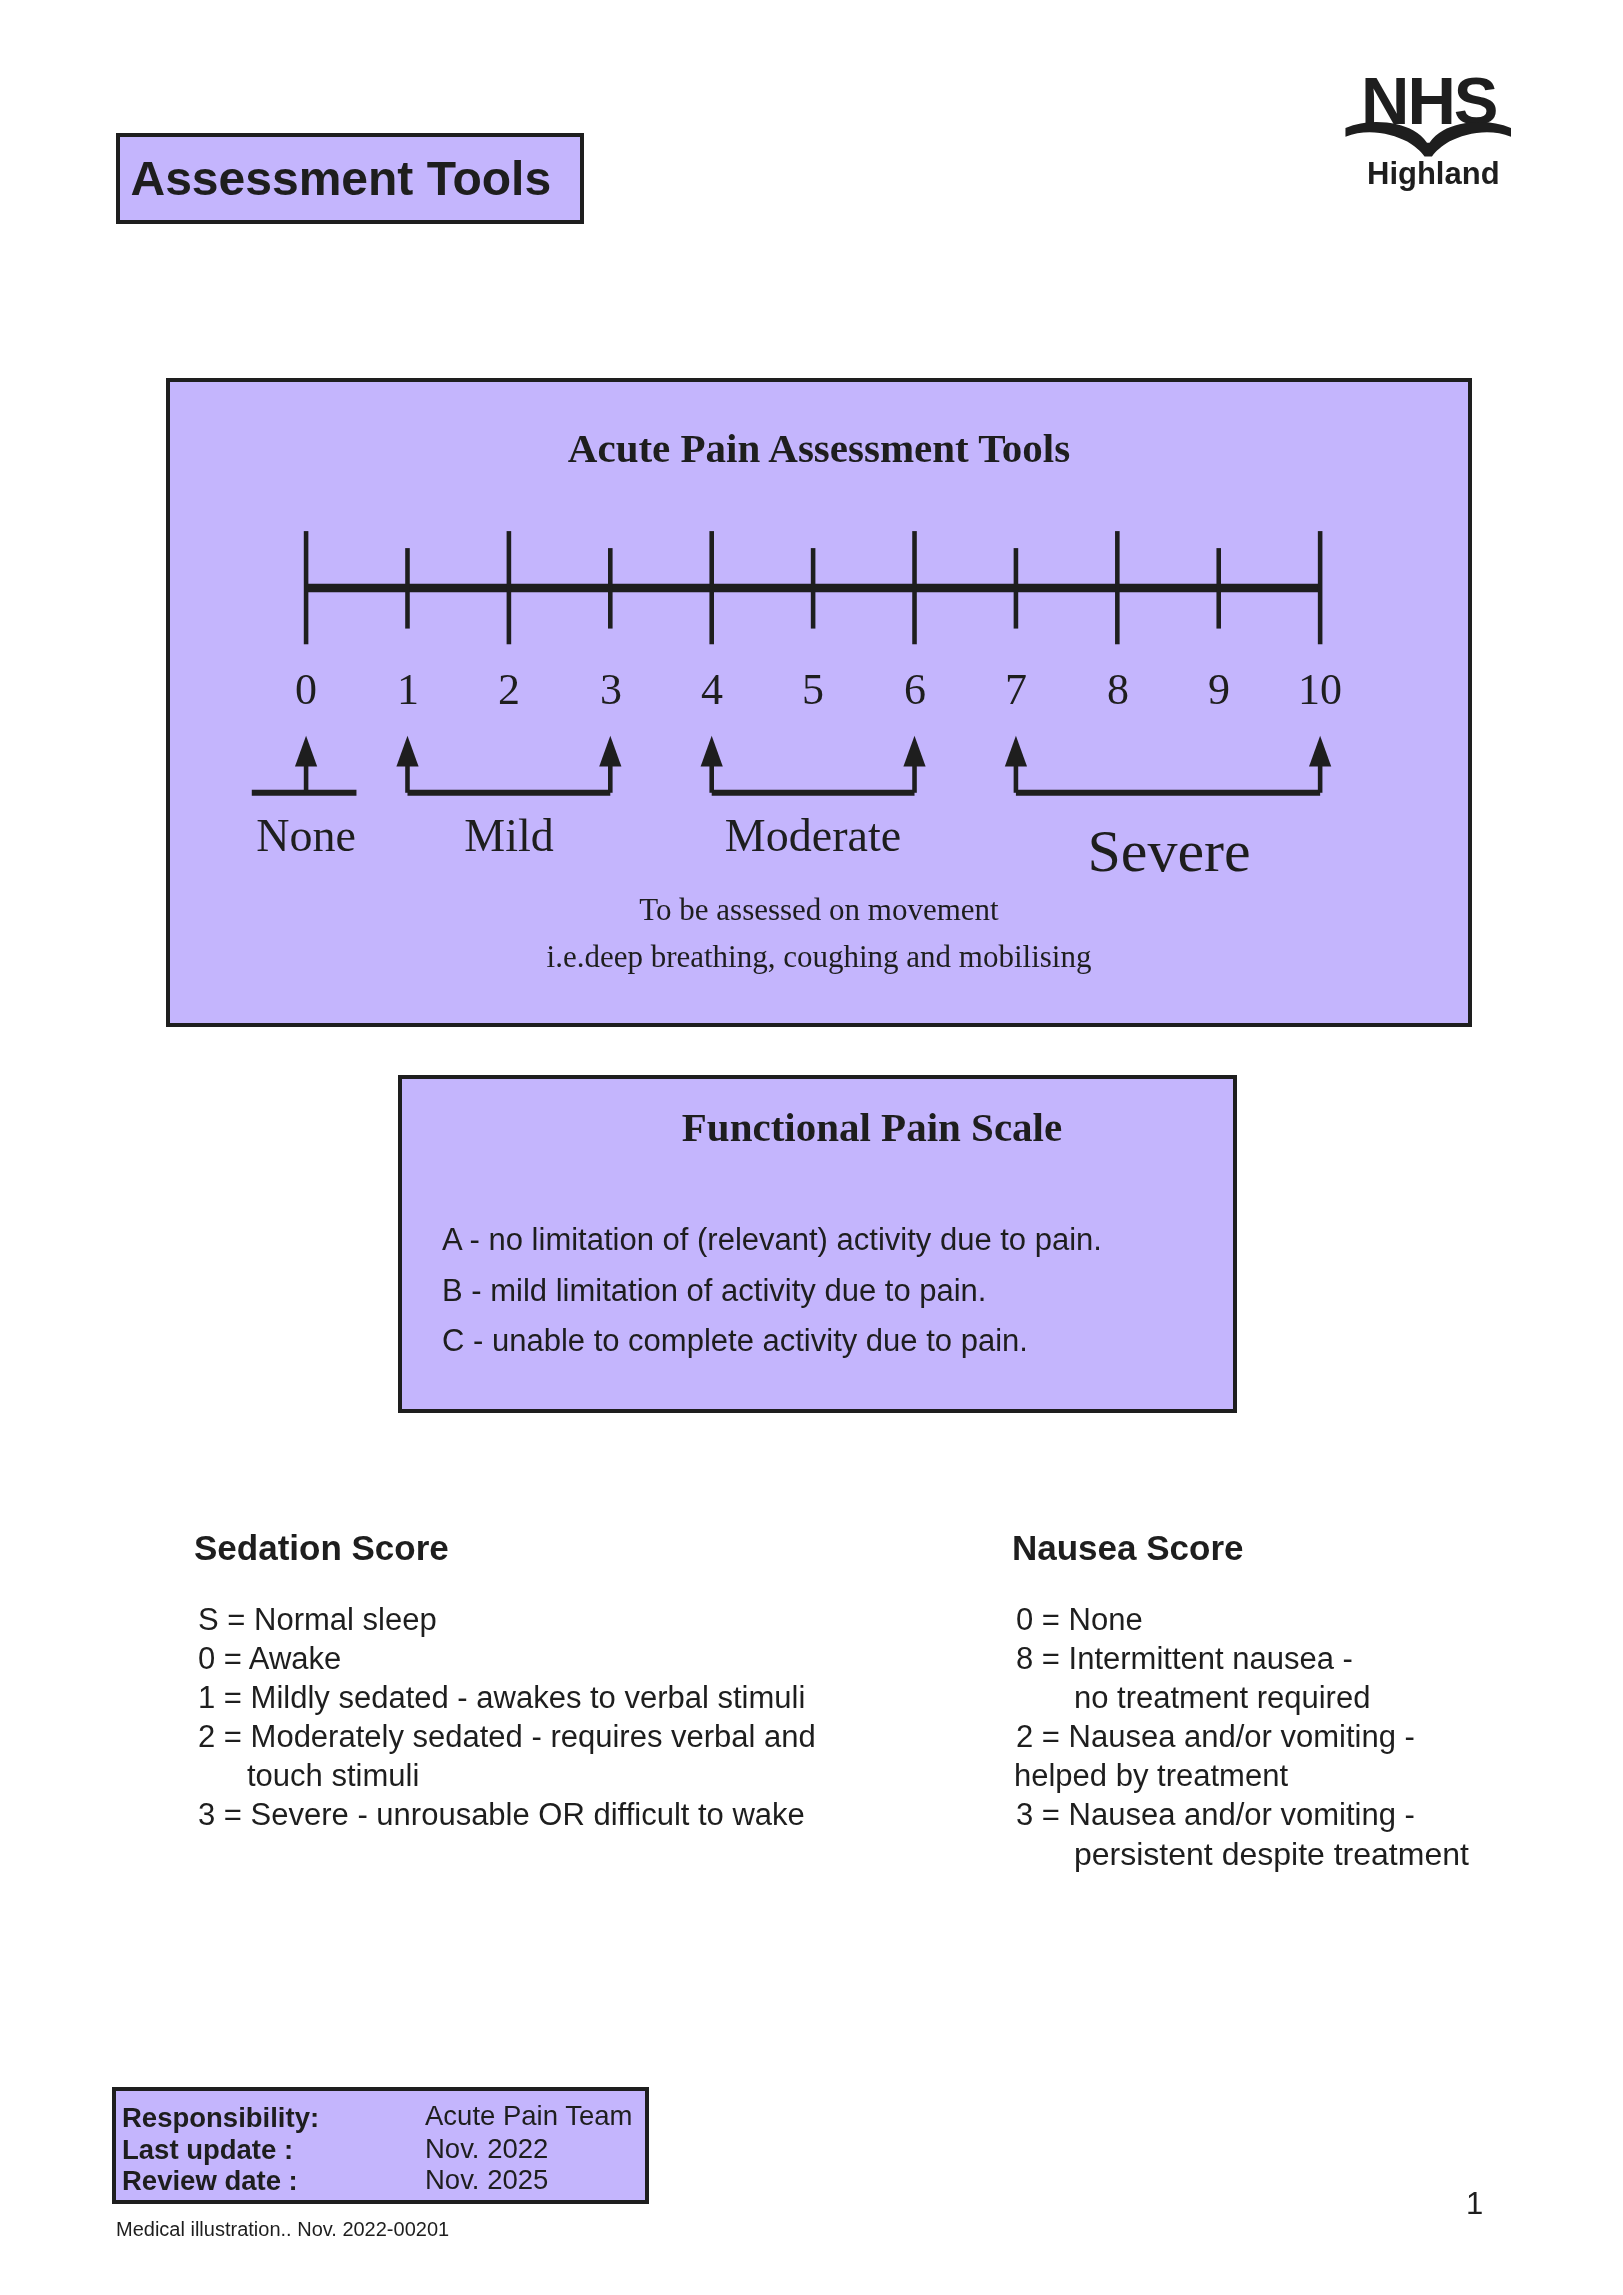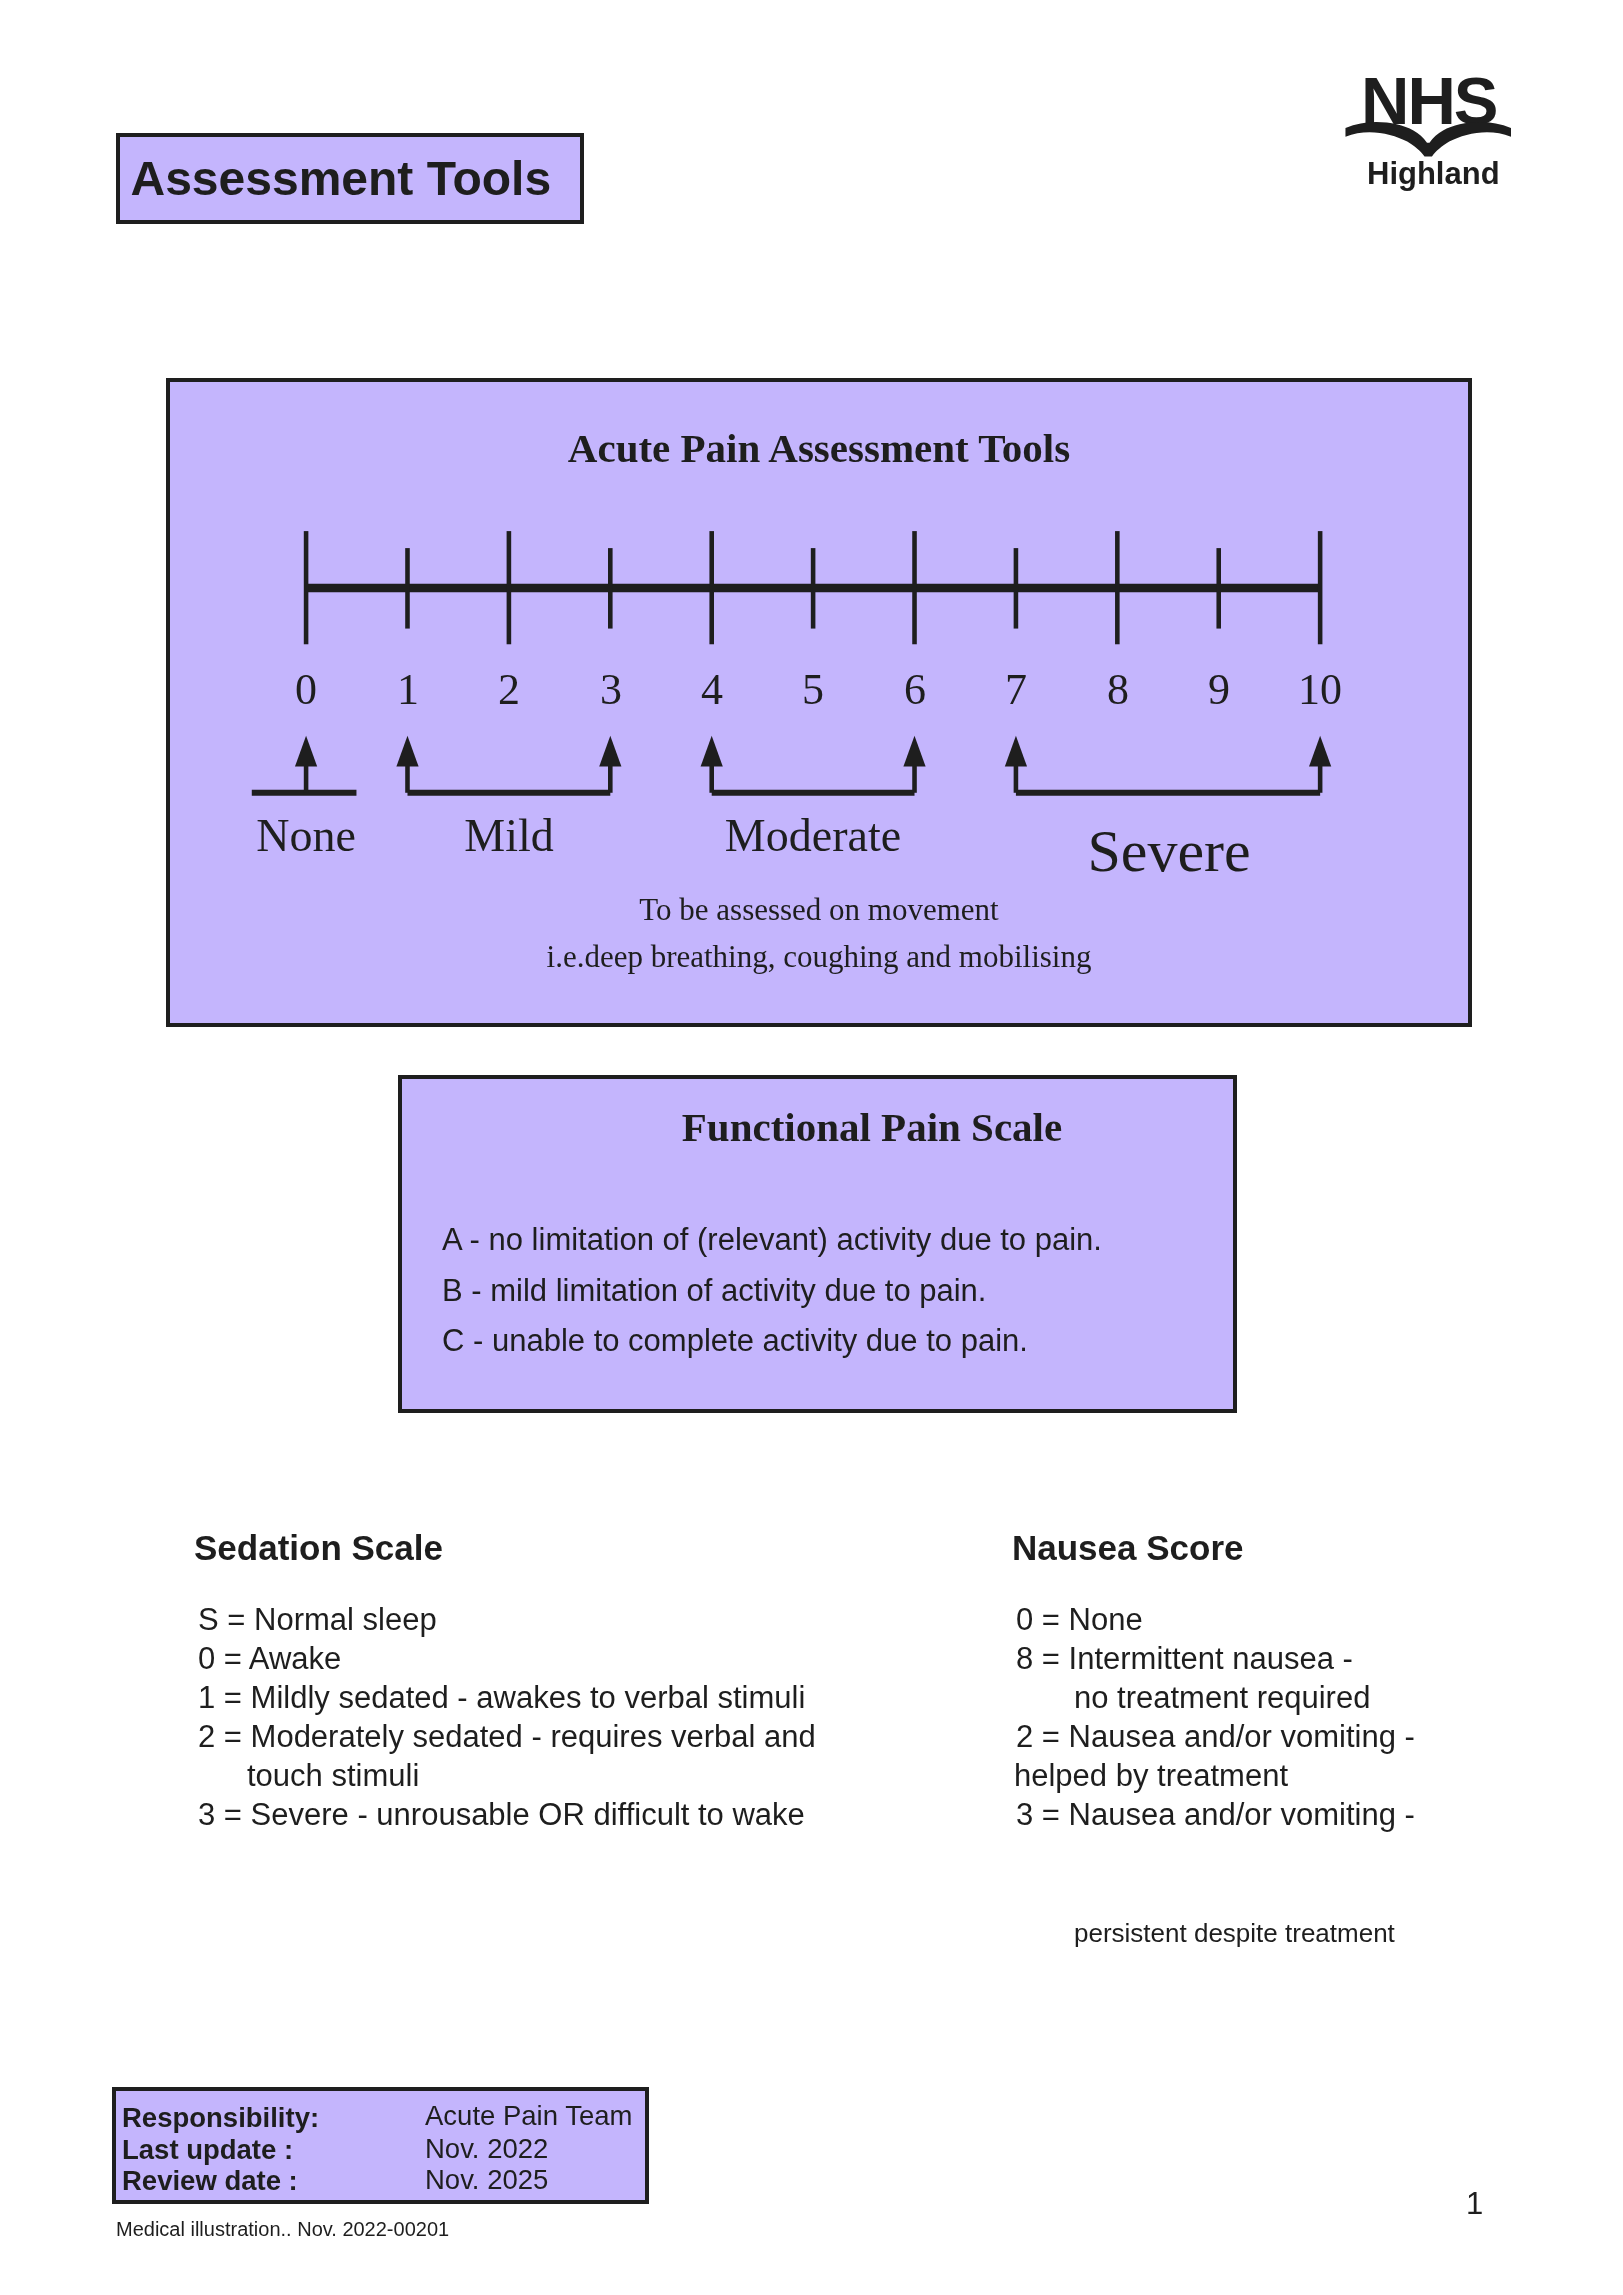--- a/index.html
+++ b/index.html
@@ -100,36 +100,36 @@
 
   <span class="abs ctr" style="left:819px;top:892px;font-size:31px;">To be assessed on movement</span>
   <span class="abs ctr" style="left:819px;top:939px;font-size:31px;">i.e.deep breathing, coughing and mobilising</span>
 
   <div class="box" style="left:398px;top:1075px;width:839px;height:338px;"></div>
   <span class="abs b ctr" style="left:844px;top:1103px;font-size:41px;margin-left:28px;">Functional Pain Scale</span>
   <span class="abs" style="left:442px;top:1222px;font-size:31px;">A - no limitation of (relevant) activity due to pain.</span>
   <span class="abs" style="left:442px;top:1273px;font-size:31px;">B - mild limitation of activity due to pain.</span>
   <span class="abs" style="left:442px;top:1323px;font-size:31px;">C - unable to complete activity due to pain.</span>
 
-  <span class="abs b" style="left:194px;top:1528px;font-size:35px;">Sedation Scale</span>
+  <span class="abs b" style="left:194px;top:1528px;font-size:35px;">Sedation Score</span>
   <span class="abs" style="left:198px;top:1602px;font-size:31px;">S = Normal sleep</span>
   <span class="abs" style="left:198px;top:1641px;font-size:31px;">0 = Awake</span>
   <span class="abs" style="left:198px;top:1680px;font-size:31px;">1 = Mildly sedated - awakes to verbal stimuli</span>
   <span class="abs" style="left:198px;top:1719px;font-size:31px;">2 = Moderately sedated - requires verbal and</span>
   <span class="abs" style="left:247px;top:1758px;font-size:31px;">touch stimuli</span>
   <span class="abs" style="left:198px;top:1797px;font-size:31px;">3 = Severe - unrousable OR difficult to wake</span>
 
   <span class="abs b" style="left:1012px;top:1528px;font-size:35px;">Nausea Score</span>
   <span class="abs" style="left:1016px;top:1602px;font-size:31px;">0 = None</span>
   <span class="abs" style="left:1016px;top:1641px;font-size:31px;">8 = Intermittent nausea -</span>
   <span class="abs" style="left:1074px;top:1680px;font-size:31px;">no treatment required</span>
   <span class="abs" style="left:1016px;top:1719px;font-size:31px;">2 = Nausea and/or vomiting -</span>
   <span class="abs" style="left:1014px;top:1758px;font-size:31px;">helped by treatment</span>
   <span class="abs" style="left:1016px;top:1797px;font-size:31px;">3 = Nausea and/or vomiting -</span>
-  <span class="abs" style="left:1074px;top:1918px;font-size:26px;">persistent despite treatment</span>
+  <span class="abs" style="left:1074px;top:1836px;font-size:32px;">persistent despite treatment</span>
 
   <div class="box" style="left:112px;top:2087px;width:537px;height:117px;"></div>
   <span class="abs b" style="left:122px;top:2102px;font-size:27.5px;">Responsibility:</span>
   <span class="abs" style="left:425px;top:2100px;font-size:27.5px;">Acute Pain Team</span>
   <span class="abs b" style="left:122px;top:2134px;font-size:27.5px;">Last update :</span>
   <span class="abs" style="left:425px;top:2133px;font-size:27.5px;">Nov. 2022</span>
   <span class="abs b" style="left:122px;top:2165px;font-size:27.5px;">Review date :</span>
   <span class="abs" style="left:425px;top:2164px;font-size:27.5px;">Nov. 2025</span>
 
   <span class="abs" style="left:116px;top:2218px;font-size:20px;">Medical illustration.. Nov. 2022-00201</span>

